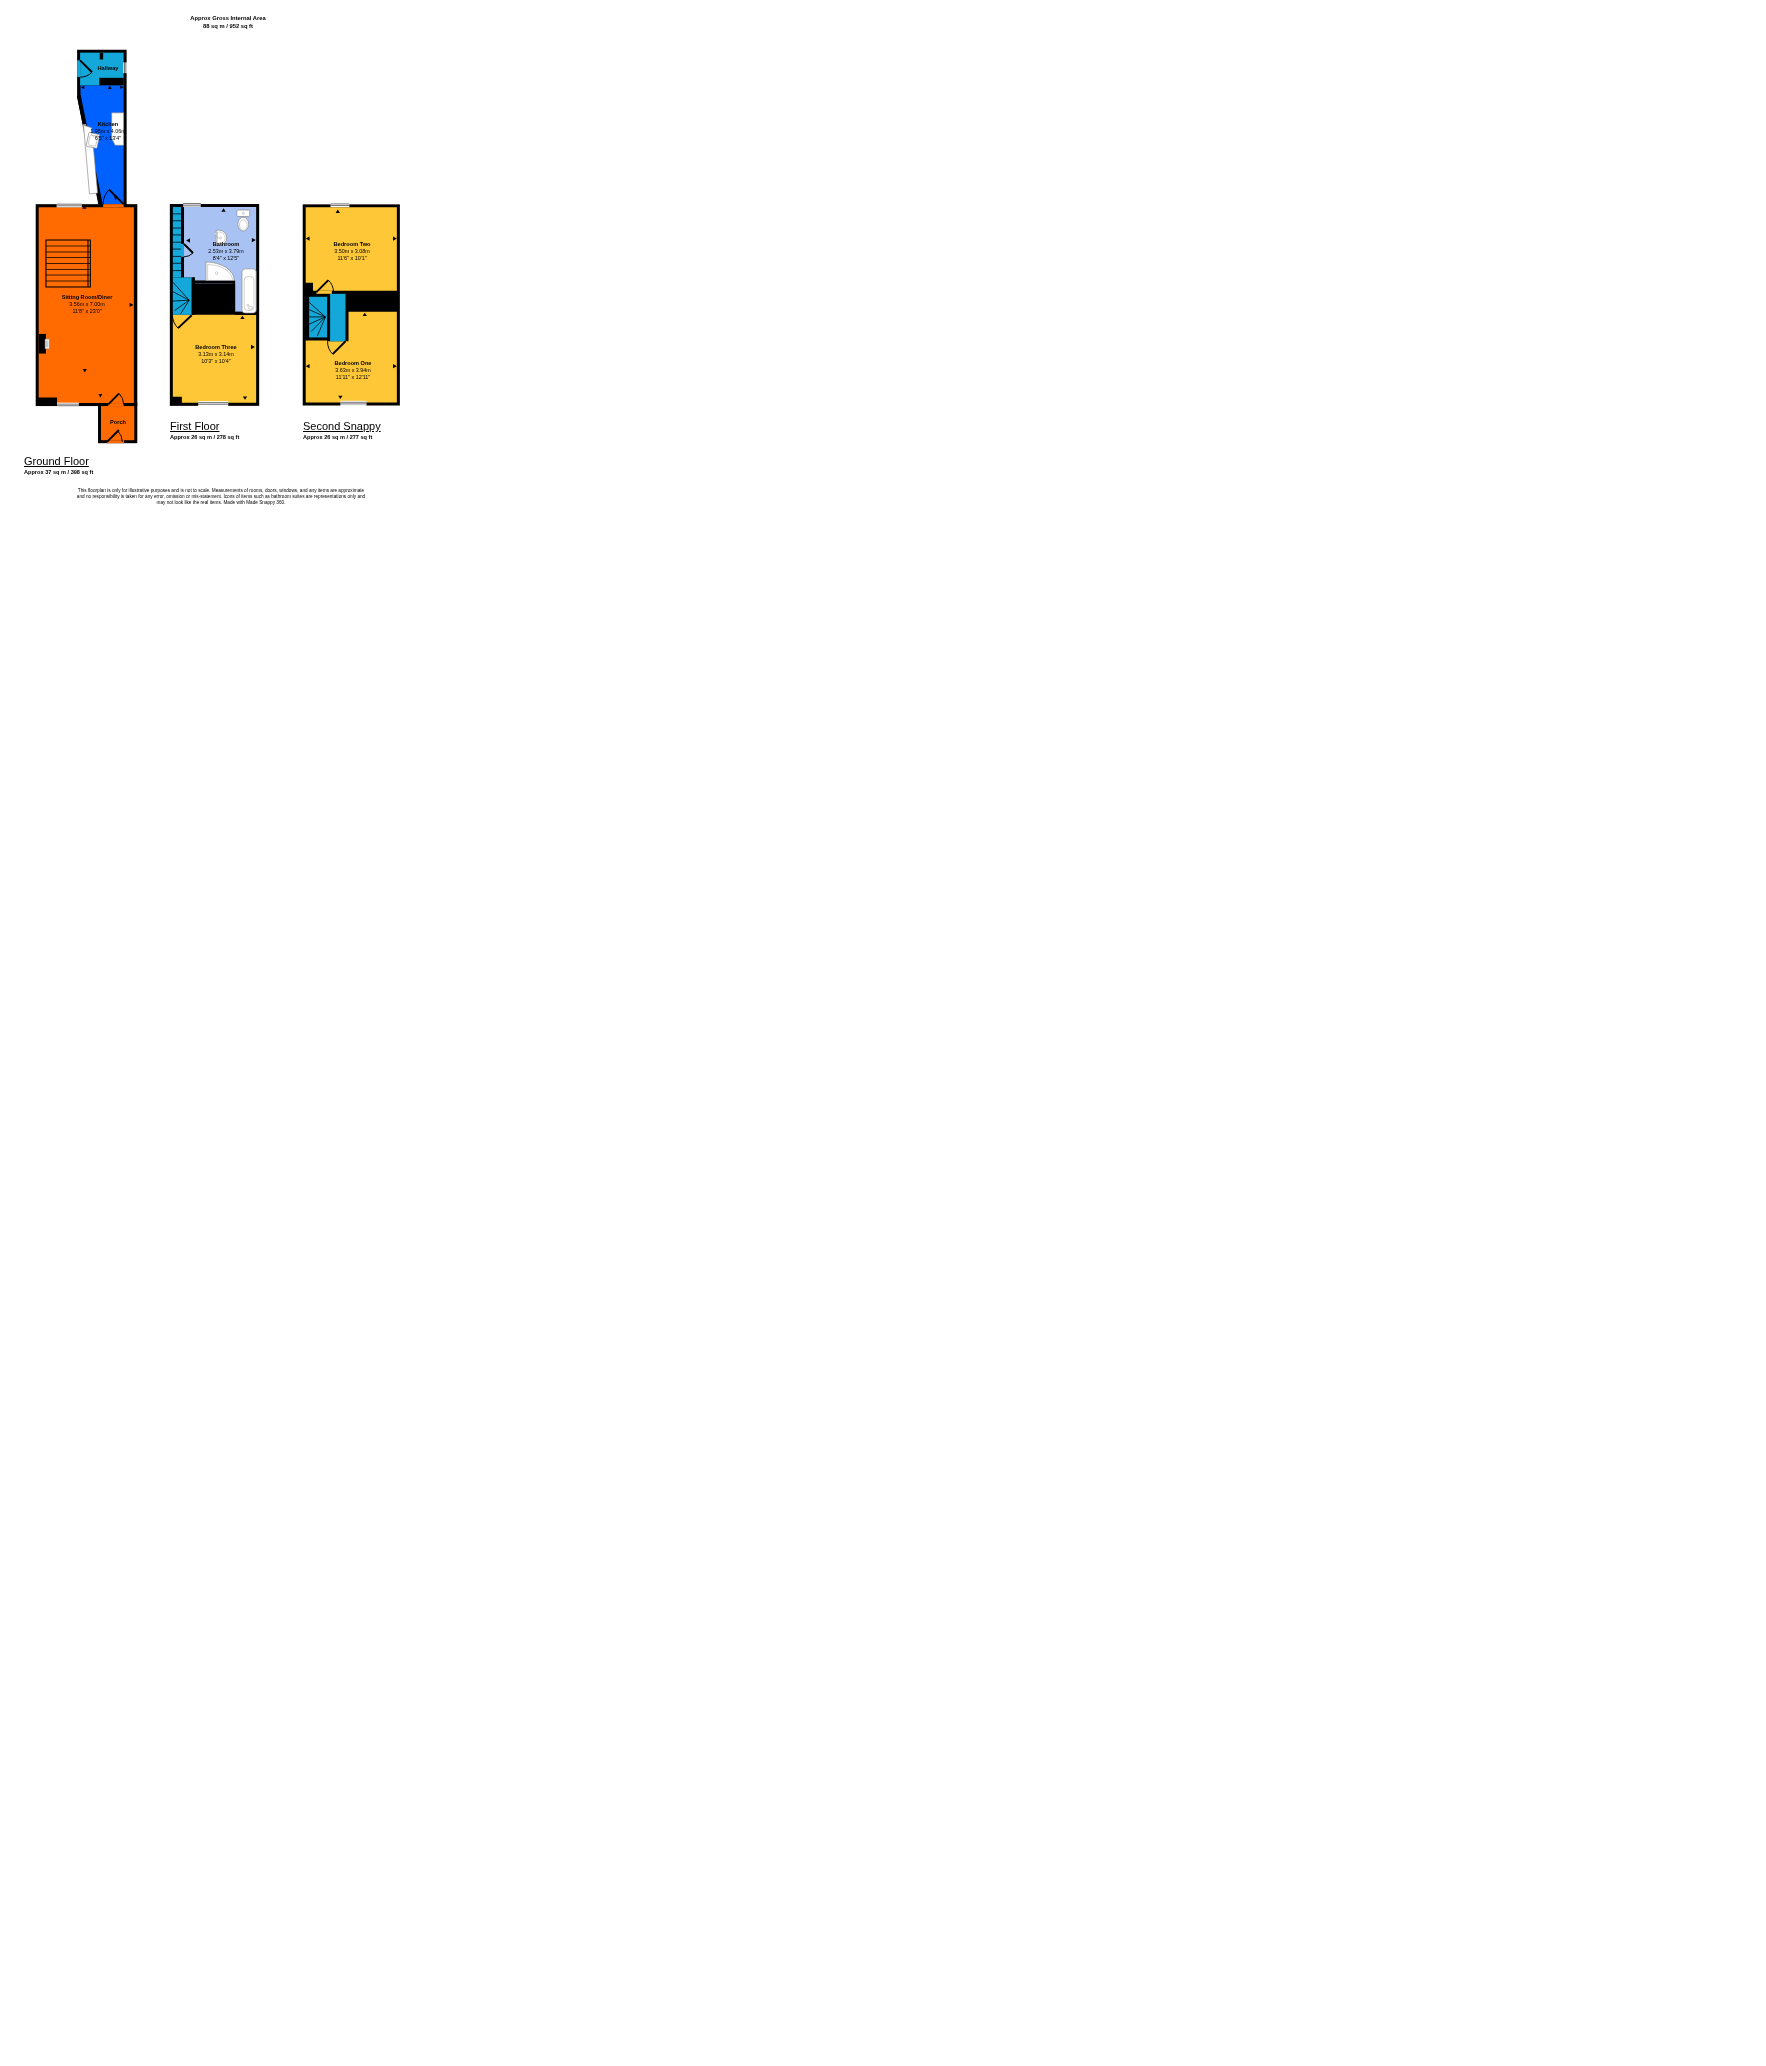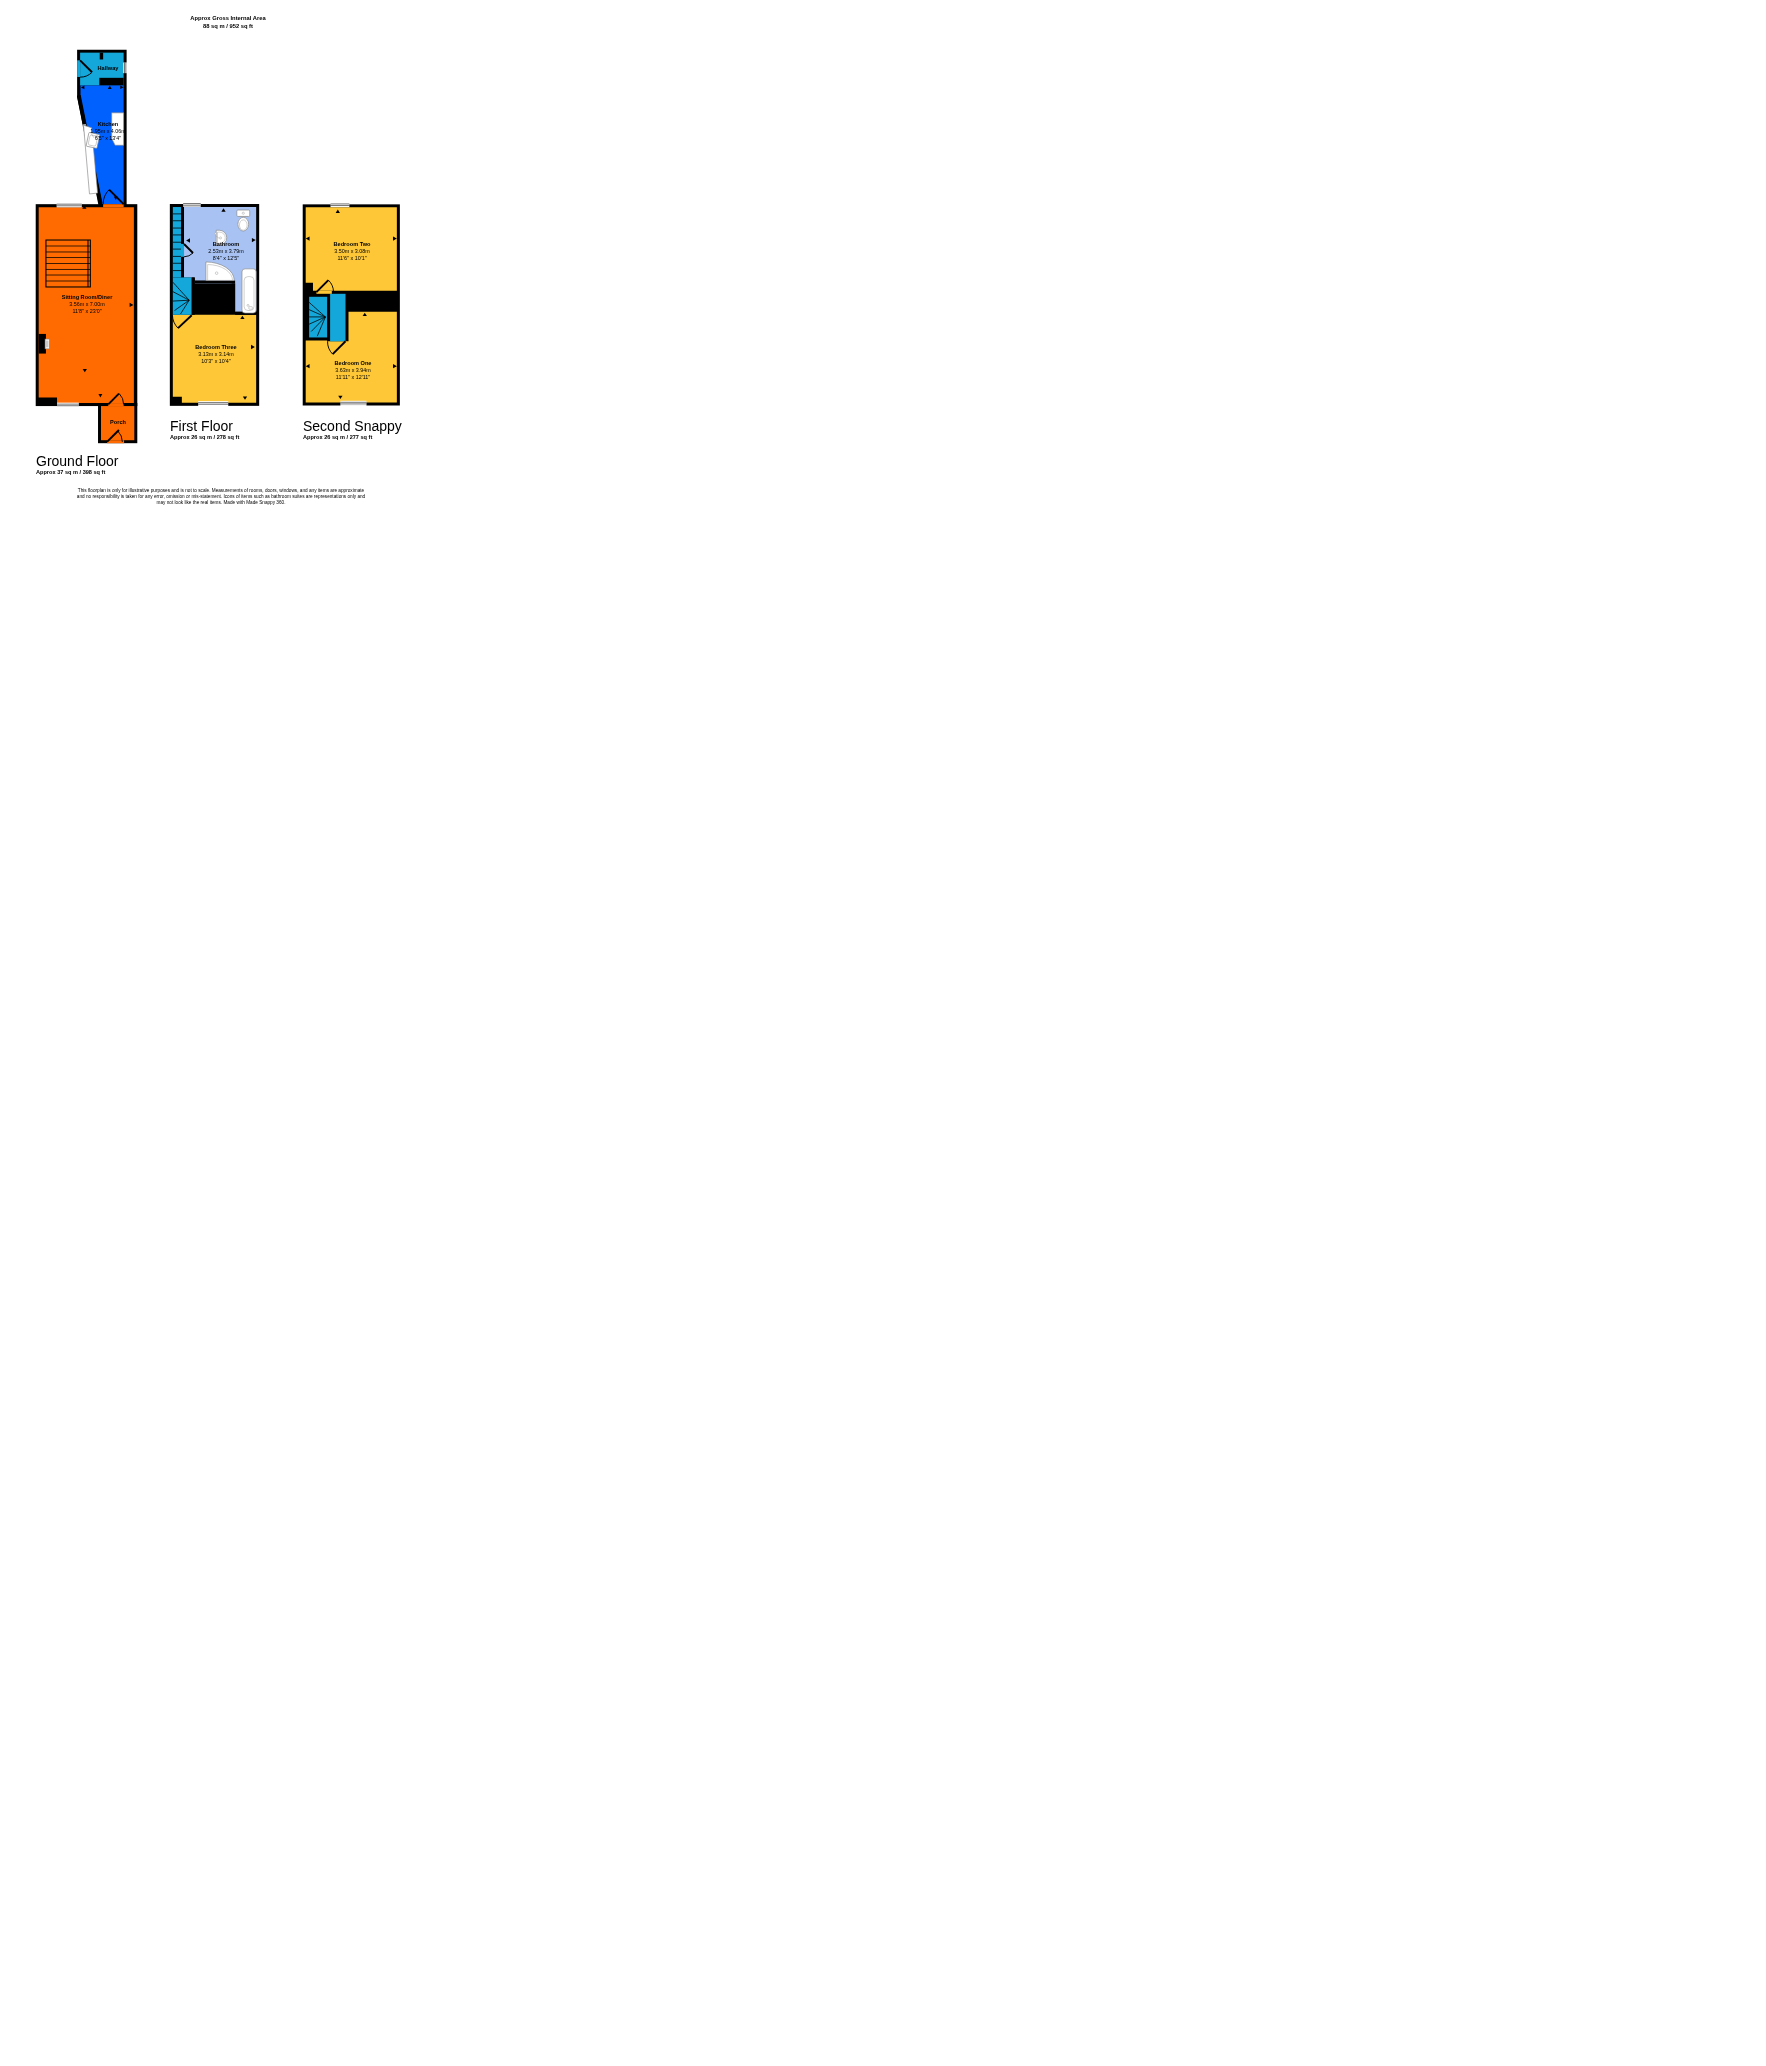--- a/index.html
+++ b/index.html
@@ -13,21 +13,21 @@
   .fix2{fill:#fff;stroke:#9a9a9a;stroke-width:1.1;}
   .fixl{stroke:#9a9a9a;stroke-width:1.1;fill:none;}
   .tread{stroke:#000;stroke-width:1.8;}
   .arrow{fill:#000;}
   .room-label{position:absolute;transform:translateX(-50%);text-align:center;white-space:nowrap;}
   .room-label .rn{font-weight:bold;font-size:5.6px;line-height:7px;}
   .room-label .rd{font-size:5.4px;line-height:7px;}
   .title{position:absolute;left:228px;top:15.4px;transform:translateX(-50%);text-align:center;
          font-weight:bold;font-size:5.8px;line-height:7.3px;white-space:nowrap;}
   .floor-caption{position:absolute;white-space:nowrap;}
-  .floor-caption .fl{font-size:14px;line-height:9.4px;}
+  .floor-caption .fl{font-size:11px;line-height:9.4px;text-decoration:underline;}
   .floor-caption .fa{font-size:5.6px;font-weight:bold;margin-top:3px;}
   .footer{position:absolute;left:221px;top:488px;transform:translateX(-50%);text-align:center;
           font-size:4.7px;line-height:6.2px;white-space:nowrap;}
 </style>
 </head>
 <body>
 
 <div id="canvas">
 
   <div class="title">
@@ -291,21 +291,21 @@
     <div class="rn">Bedroom Two</div>
     <div class="rd">3.50m x 3.08m</div>
     <div class="rd">11'6" x 10'1"</div>
   </div>
   <div class="room-label" style="left:353px;top:360px">
     <div class="rn">Bedroom One</div>
     <div class="rd">3.63m x 3.94m</div>
     <div class="rd">11'11" x 12'11"</div>
   </div>
 
-  <div class="floor-caption" style="left:36px;top:457px">
+  <div class="floor-caption" style="left:24px;top:457px">
     <div class="fl">Ground Floor</div>
     <div class="fa">Approx 37 sq m / 398 sq ft</div>
   </div>
   <div class="floor-caption" style="left:170px;top:422px">
     <div class="fl">First Floor</div>
     <div class="fa">Approx 26 sq m / 278 sq ft</div>
   </div>
   <div class="floor-caption" style="left:303px;top:422px">
     <div class="fl">Second Snappy</div>
     <div class="fa">Approx 26 sq m / 277 sq ft</div>

